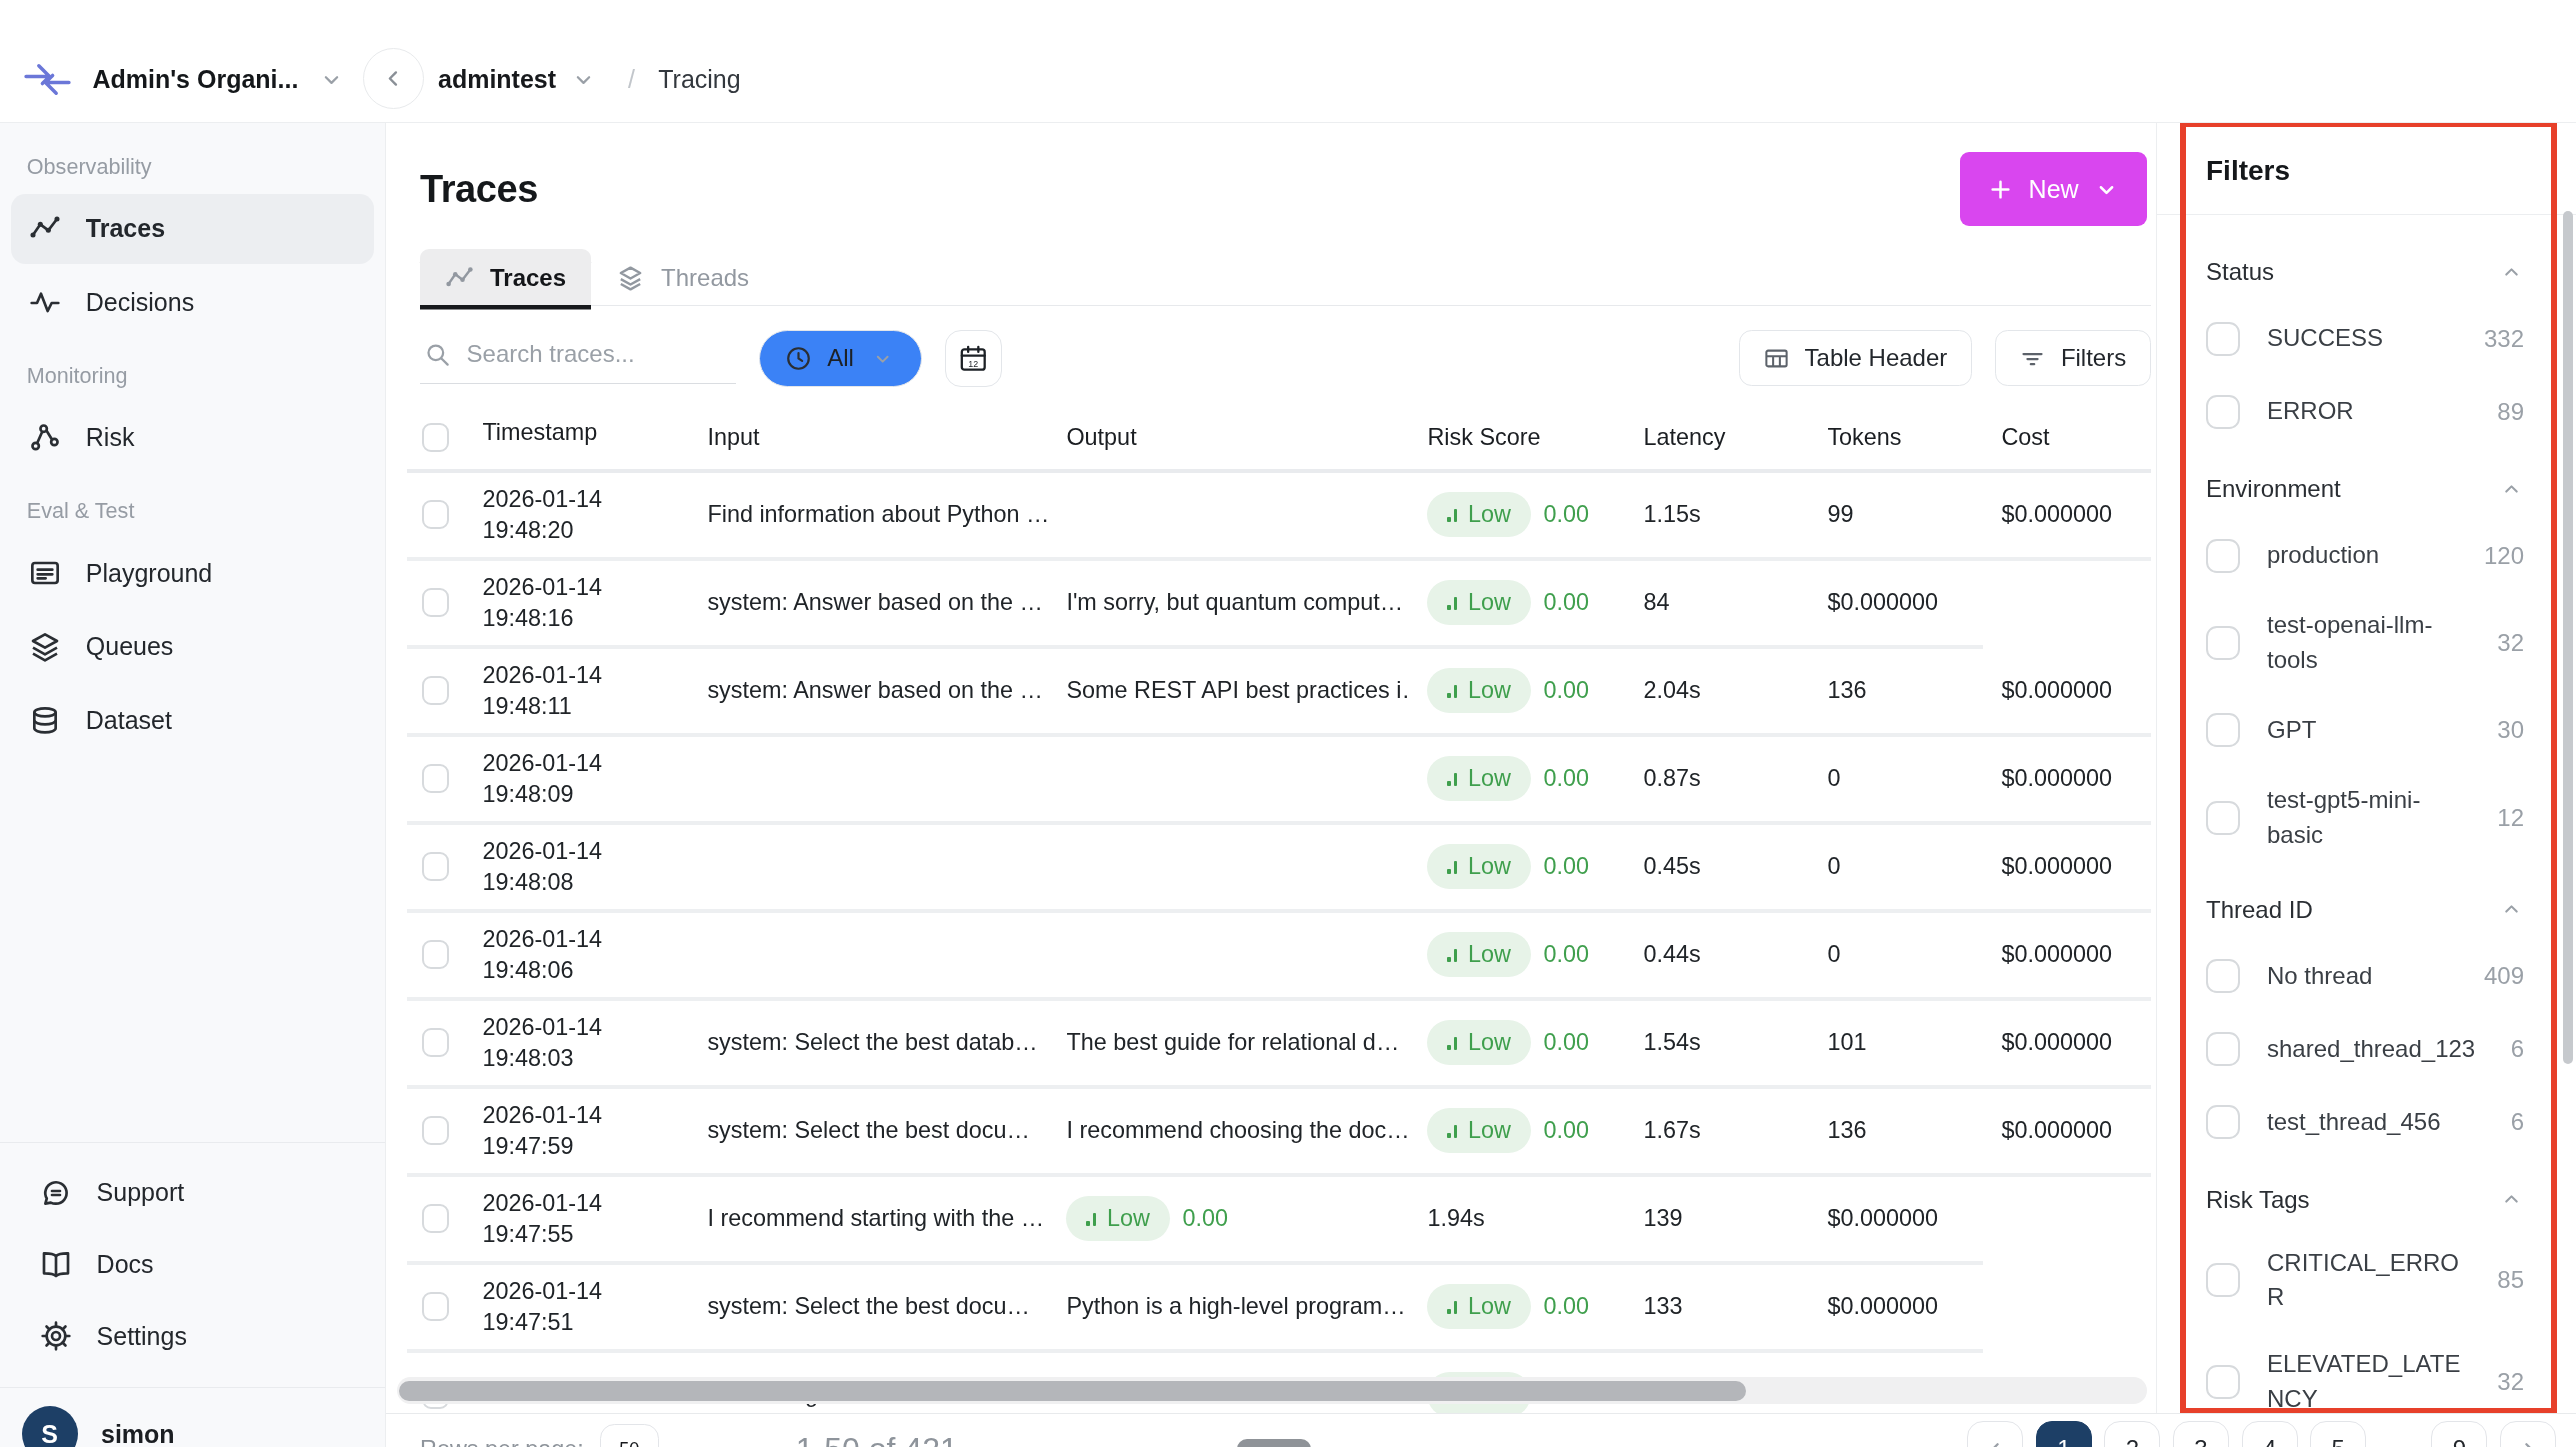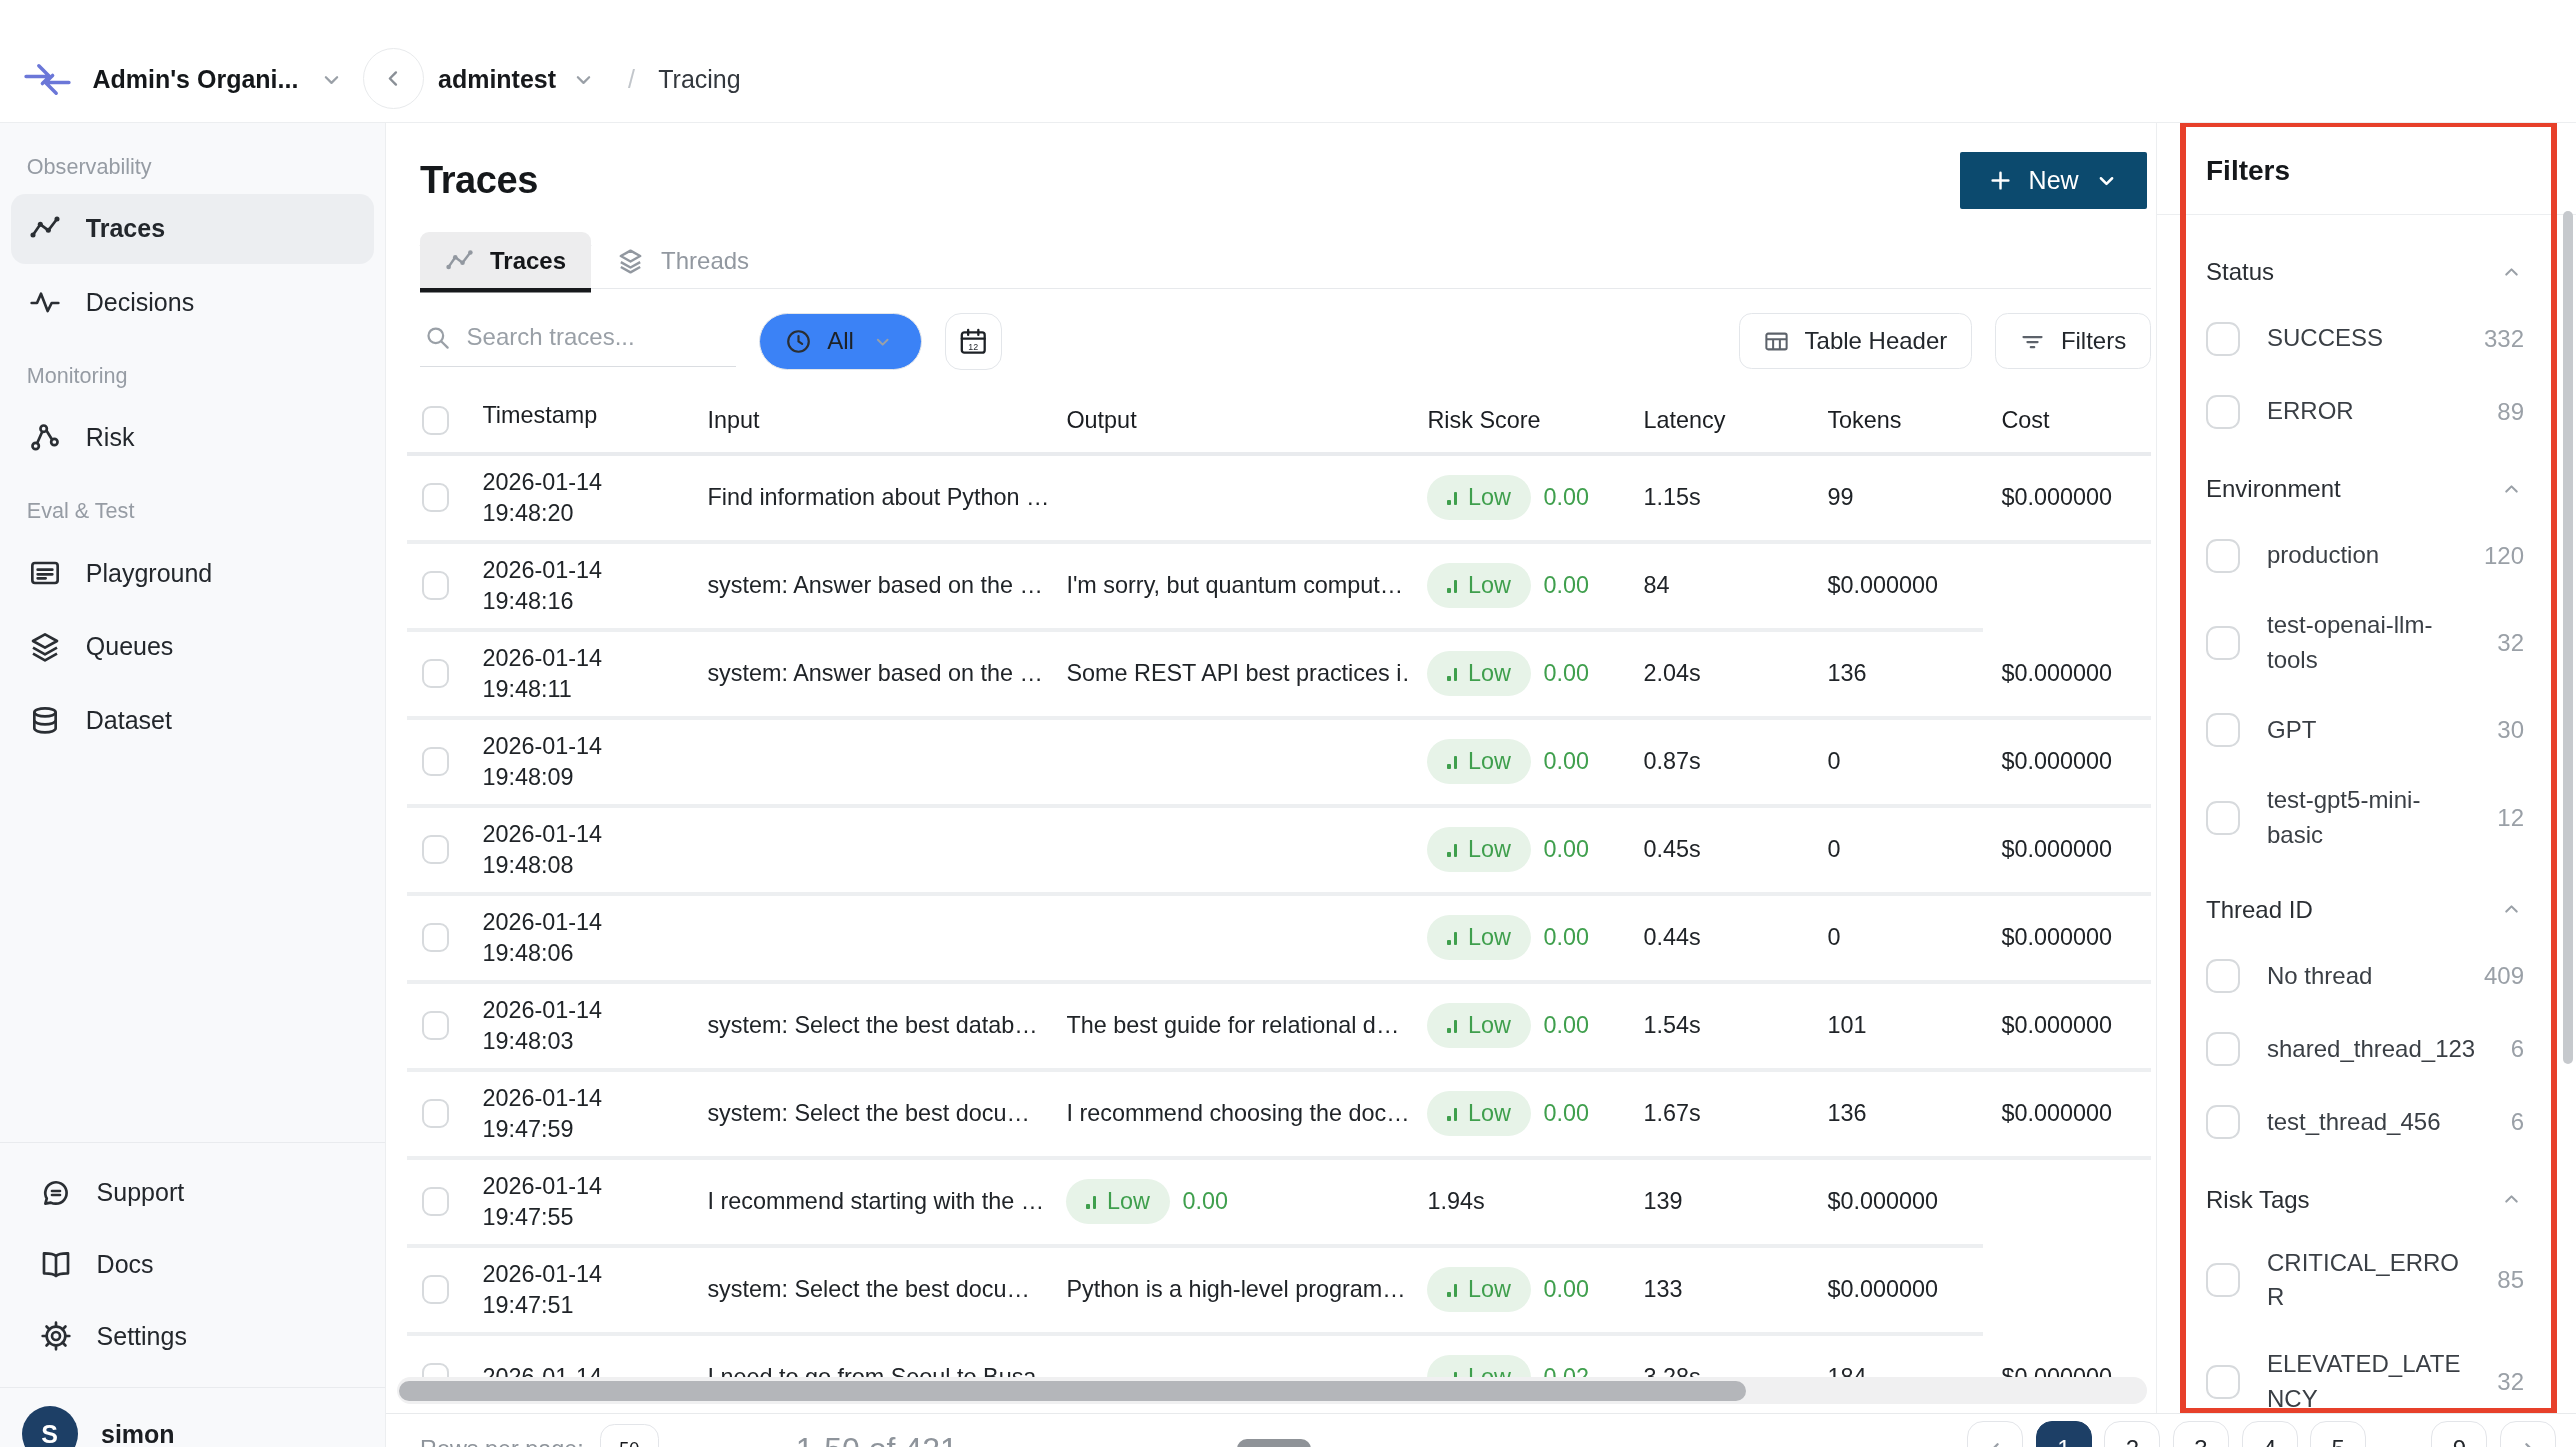--- a/index.html
+++ b/index.html
@@ -45,21 +45,21 @@
   .sb-foot .sb-item { margin-bottom: 1.8px; }
   .sb-user { border-top: 1.8px solid #e9ebee; margin: 5.4px -10.8px 0; padding: 18px 21.6px 21.6px; display: flex; align-items: center; gap: 23.4px; }
   .avatar { width: 56px; height: 56px; border-radius: 50%; background: #1d3f66; color: #fff; font-size: 25px; font-weight: 600;
     display: flex; align-items: center; justify-content: center; }
   .user-name { font-size: 25px; font-weight: 600; color: #1b1e22; }
 
   
   .main { flex: 1; min-width: 0; display: flex; flex-direction: column; padding: 0 5.4px 0 34px; position: relative; overflow: hidden; }
   .main-head { display: flex; align-items: center; justify-content: space-between; padding: 29px 3.6px 0 0; }
   .page-title { font-size: 38px; font-weight: 700; color: #15181b; letter-spacing: -0.4px; }
-  .new-btn { background: #0c4a6e; color: #fff; border: none; border-radius: 2px; padding: 0 27px; height: 57px;
+  .new-btn { background: #d946ef; color: #fff; border: none; border-radius: 9px; padding: 0 27px; height: 74px;
     display: flex; align-items: center; gap: 14.4px; font-size: 25px; font-family: inherit; cursor: pointer; }
   .new-btn .icon, .new-btn .icon svg { width: 27px; height: 27px; color:#fff; }
   .tabs { display: flex; margin-top: 23.4px; border-bottom: 1.8px solid #e7e9ec; }
   .tab { display: flex; align-items: center; gap: 16px; padding: 14.4px 25px 12.6px; font-size: 24px; color: #9298a0; cursor: pointer; }
   .tab .icon, .tab .icon svg { width: 29px; height: 29px; color: #9298a0; }
   .tab.active { background: #ededee; border-radius: 9px 9px 0 0; color: #141619; font-weight: 600; box-shadow: 0 4.5px 0 0 #17191c; }
   .tab.active .icon { color: #17191c; }
 
   .toolbar { display: flex; align-items: center; margin-top: 23.4px; gap: 23.4px; }
   .searchbox { width: 316px; display: flex; align-items: center; gap: 16px; border-bottom: 1.8px solid #dadde1; padding: 7.2px 3.6px 14.4px; }

